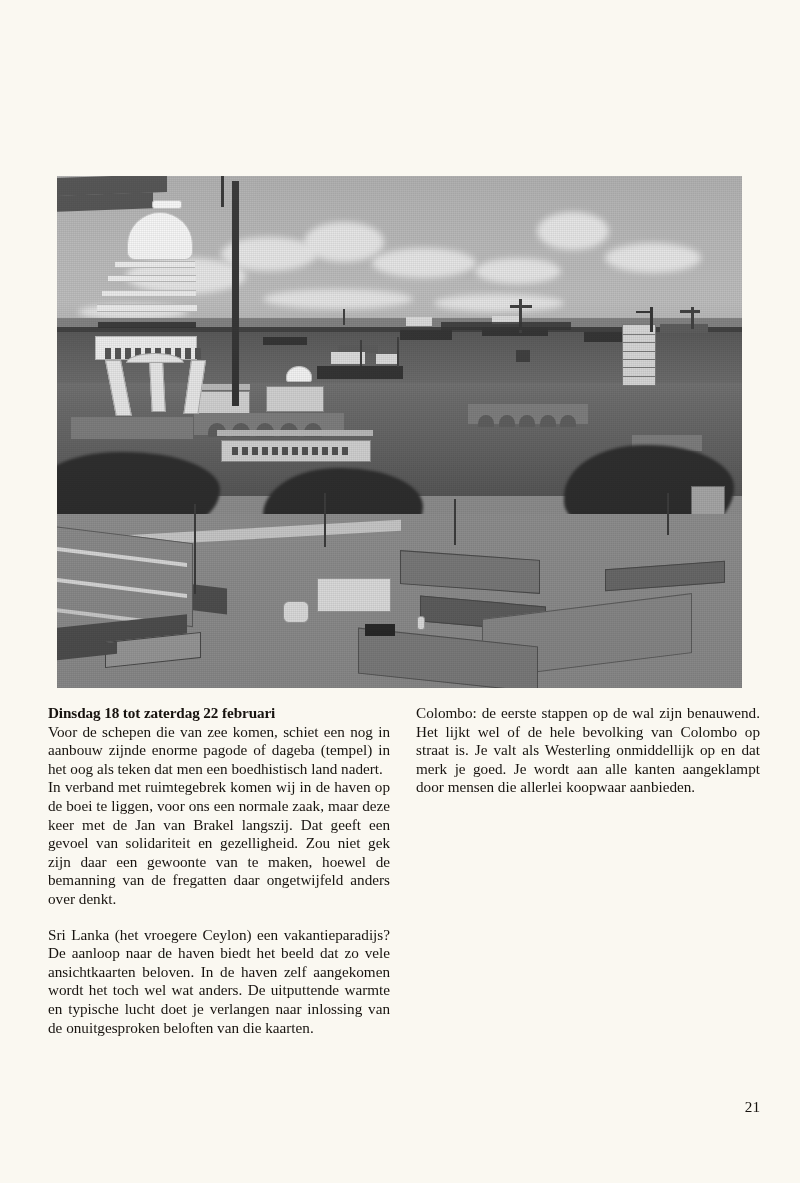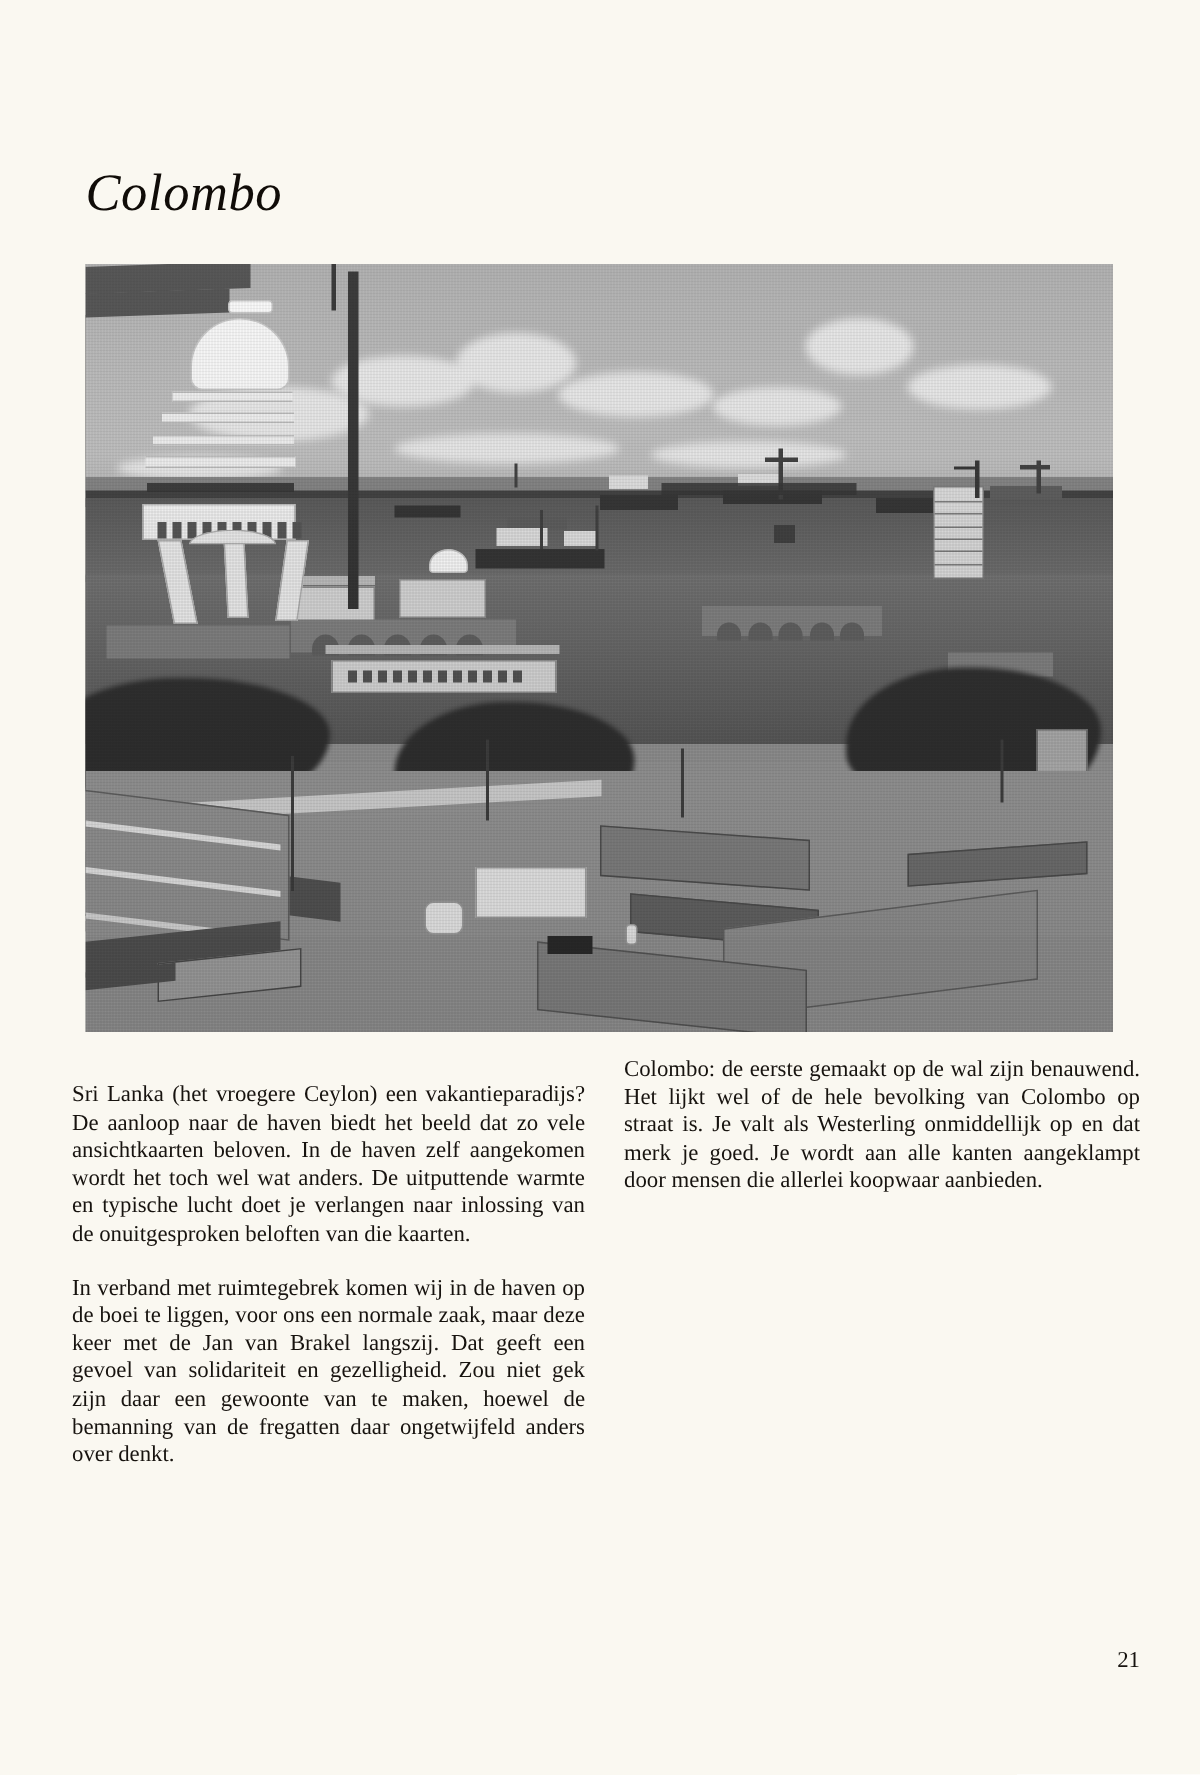--- a/index.html
+++ b/index.html
@@ -255,21 +255,20 @@
     font-size: 15.2px;
     line-height: 18px;
     color: #17130f;
   }
 </style>
 </head>
 <body>
 
 <div class="page">
 
-  <div class="page-title">Colombo</div>
 
   <div class="photo">
     <div class="photo-inner">
 
       <div class="sky"></div>
       <div class="cloud" style="left:10%;  top:16%; width:120px; height:36px;"></div>
       <div class="cloud" style="left:24%;  top:12%; width:96px;  height:34px;"></div>
       <div class="cloud" style="left:36%;  top:9%;  width:80px;  height:40px;"></div>
       <div class="cloud" style="left:46%;  top:14%; width:104px; height:30px;"></div>
       <div class="cloud" style="left:61%;  top:16%; width:86px;  height:26px;"></div>
@@ -441,23 +440,27 @@
 
       <div class="ship" style="left:45%; top:87.5%; width:30px; height:12px; position:absolute; background:#2b2c28;"></div>
       <div class="fg-wall" style="left:52.5%; top:86%; width:8px; height:14px; border-radius:3px;"></div>
 
       <div class="grain"></div>
       <div class="photo-veil"></div>
     </div>
   </div>
 
   <div class="col col-left">
+    <p class="tight">
+      <span class="subhead">Dinsdag 18 tot zaterdag 22 februari</span>
+      <span>Voor de schepen die van zee komen, schiet een nog in aanbouw zijnde enorme pagode of dageba (tempel) in het oog als teken dat men een boedhistisch land nadert.</span>
+    </p>
+    <p>In verband met ruimtegebrek komen wij in de haven op de boei te liggen, voor ons een normale zaak, maar deze keer met de Jan van Brakel langszij. Dat geeft een gevoel van solidariteit en gezelligheid. Zou niet gek zijn daar een gewoonte van te maken, hoewel de bemanning van de fregatten daar ongetwijfeld anders over denkt.</p>
     <p style="margin-top:17px;">Sri Lanka (het vroegere Ceylon) een vakantieparadijs? De aanloop naar de haven biedt het beeld dat zo vele ansichtkaarten beloven. In de haven zelf aangekomen wordt het toch wel wat anders. De uitputtende warmte en typische lucht doet je verlangen naar inlossing van de onuitgesproken beloften van die kaarten.</p>
-    <p>In verband met ruimtegebrek komen wij in de haven op de boei te liggen, voor ons een normale zaak, maar deze keer met de Jan van Brakel langszij. Dat geeft een gevoel van solidariteit en gezelligheid. Zou niet gek zijn daar een gewoonte van te maken, hoewel de bemanning van de fregatten daar ongetwijfeld anders over denkt.</p>
   </div>
 
   <div class="col col-right">
-    <p>Colombo: de eerste gemaakt op de wal zijn benauwend. Het lijkt wel of de hele bevolking van Colombo op straat is. Je valt als Westerling onmiddellijk op en dat merk je goed. Je wordt aan alle kanten aangeklampt door mensen die allerlei koopwaar aanbieden.</p>
+    <p>Colombo: de eerste stappen op de wal zijn benauwend. Het lijkt wel of de hele bevolking van Colombo op straat is. Je valt als Westerling onmiddellijk op en dat merk je goed. Je wordt aan alle kanten aangeklampt door mensen die allerlei koopwaar aanbieden.</p>
   </div>
 
   <div class="page-number">21</div>
 
 </div>
 
 </body></html>

